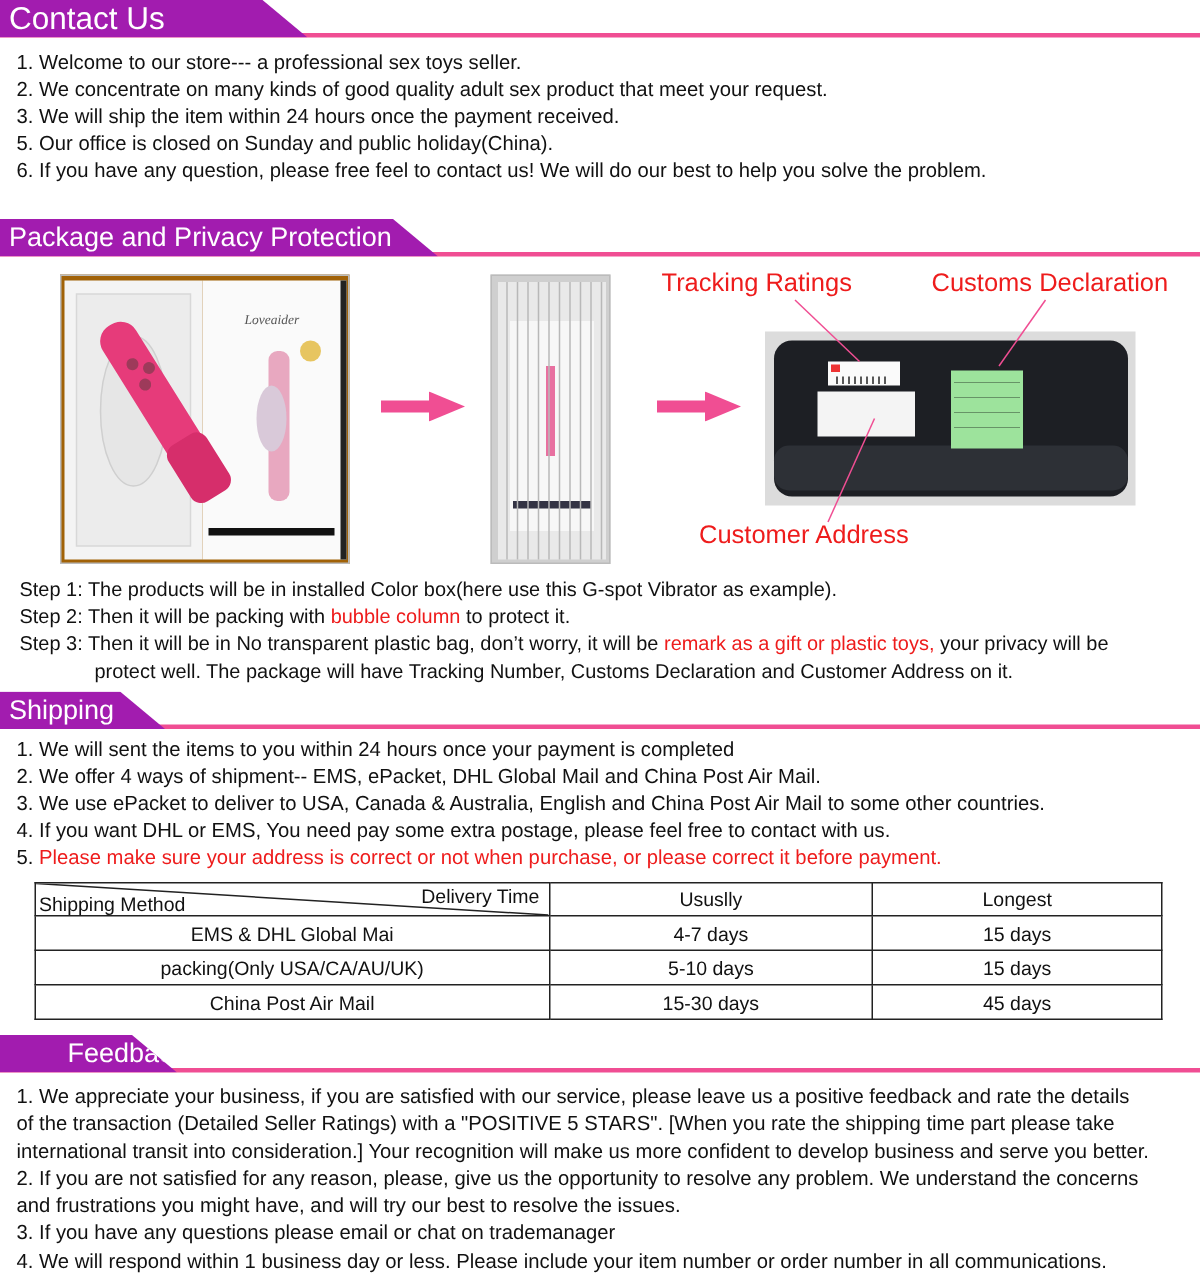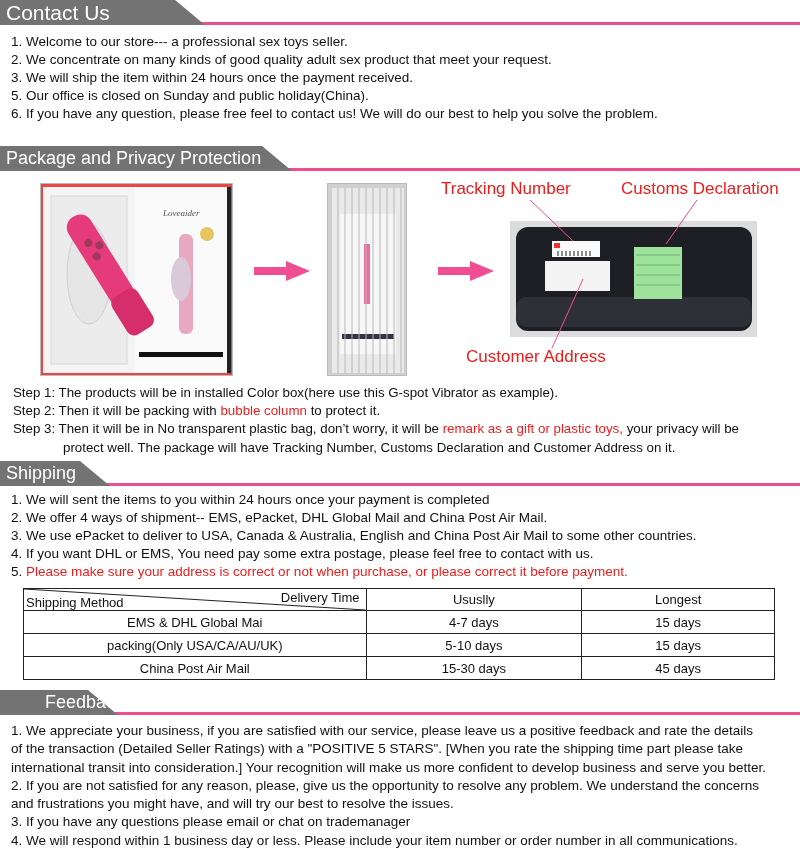--- a/index.html
+++ b/index.html
@@ -3,21 +3,21 @@
 <meta charset="utf-8">
 <style>
   * { box-sizing: border-box; margin: 0; padding: 0; }
   html, body { width: 800px; height: 850px; background: #ffffff; overflow: hidden; }
   body { font-family: "Liberation Sans", sans-serif; color: #111; position: relative; }
 
   .section-header { position: absolute; left: 0; width: 800px; height: 26px; }
   .section-header .bar { position: absolute; left: 0; right: 0; bottom: 1px; height: 3px; background: #f04e93; }
   .section-header .tab {
     position: absolute; left: 0; bottom: 1px; height: 25px;
-    background: #737373; color: #fff; font-size: 18px; line-height: 25px;
+    background: #a21caf; color: #fff; font-size: 18px; line-height: 25px;
     padding-left: 6px; padding-right: 30px;
     clip-path: polygon(0 0, calc(100% - 30px) 0, 100% 100%, 0 100%);
     border-top-right-radius: 12px;
   }
   .section-header .tab span { white-space: nowrap; }
 
   .list { position: absolute; left: 11px; font-size: 13.5px; line-height: 18px; }
   .list div { white-space: nowrap; }
   .red { color: #ee1c1c; }
 
@@ -58,21 +58,21 @@
   <div>6. If you have any question, please free feel to contact us! We will do our best to help you solve the problem.</div>
 </div>
 
 <div class="section-header" style="top:146px;">
   <div class="bar"></div>
   <div class="tab" style="width:292px;">
     <span>Package and Privacy Protection</span>
   </div>
 </div>
 
-<div class="photo" style="left:40px; top:183px; width:193px; height:193px; background:#ef4444;">
+<div class="photo" style="left:40px; top:183px; width:193px; height:193px; background:#a16207;">
   <svg width="193" height="193" viewBox="0 0 193 193">
     <rect x="2" y="3" width="92" height="186" fill="#f4f4f4"></rect>
     <rect x="10" y="12" width="76" height="168" fill="#ececec" stroke="#d8d8d8"></rect>
     <ellipse cx="48" cy="90" rx="22" ry="50" fill="#e6e6e6" stroke="#cfcfcf"></ellipse>
     <rect x="94" y="3" width="96" height="186" fill="#fafafa"></rect>
     <rect x="186" y="3" width="4" height="186" fill="#222"></rect>
     <text x="122" y="32" font-size="9" font-style="italic" fill="#555" font-family="Liberation Serif, serif">Loveaider</text>
     <circle cx="166" cy="50" r="7" fill="#e7c560"></circle>
     <rect x="138" y="50" width="14" height="100" rx="6" fill="#e8a8c0"></rect>
     <ellipse cx="140" cy="95" rx="10" ry="22" fill="#d9c9d9"></ellipse>
@@ -143,21 +143,21 @@
     <rect x="124" y="26" width="48" height="52" fill="#9de39c"></rect>
     <g stroke="#557a55" stroke-width="0.5">
         <line x1="126" y1="34" x2="170" y2="34"></line>
         <line x1="126" y1="44" x2="170" y2="44"></line>
         <line x1="126" y1="54" x2="170" y2="54"></line>
         <line x1="126" y1="64" x2="170" y2="64"></line>
       </g>
   </svg>
 </div>
 
-<div class="callout" style="left:441px; top:179px;">Tracking Number</div>
+<div class="callout" style="left:441px; top:179px;">Tracking Ratings</div>
 <div class="callout" style="left:621px; top:179px;text-align:right;">Customs Declaration</div>
 <div class="callout" style="left:466px; top:347px;">Customer Address</div>
 <svg style="position:absolute; left:0; top:0; width:800px; height:850px; pointer-events:none;">
   <line x1="530" y1="200" x2="573" y2="241" stroke="#f04e93" stroke-width="1"></line>
   <line x1="697" y1="200" x2="666" y2="244" stroke="#f04e93" stroke-width="1"></line>
   <line x1="583" y1="279" x2="552" y2="348" stroke="#f04e93" stroke-width="1"></line>
 </svg>
 
 <div class="steps" style="top:384px;">
   <div>Step 1: The products will be in installed Color box(here use this G-spot Vibrator as example).</div>

